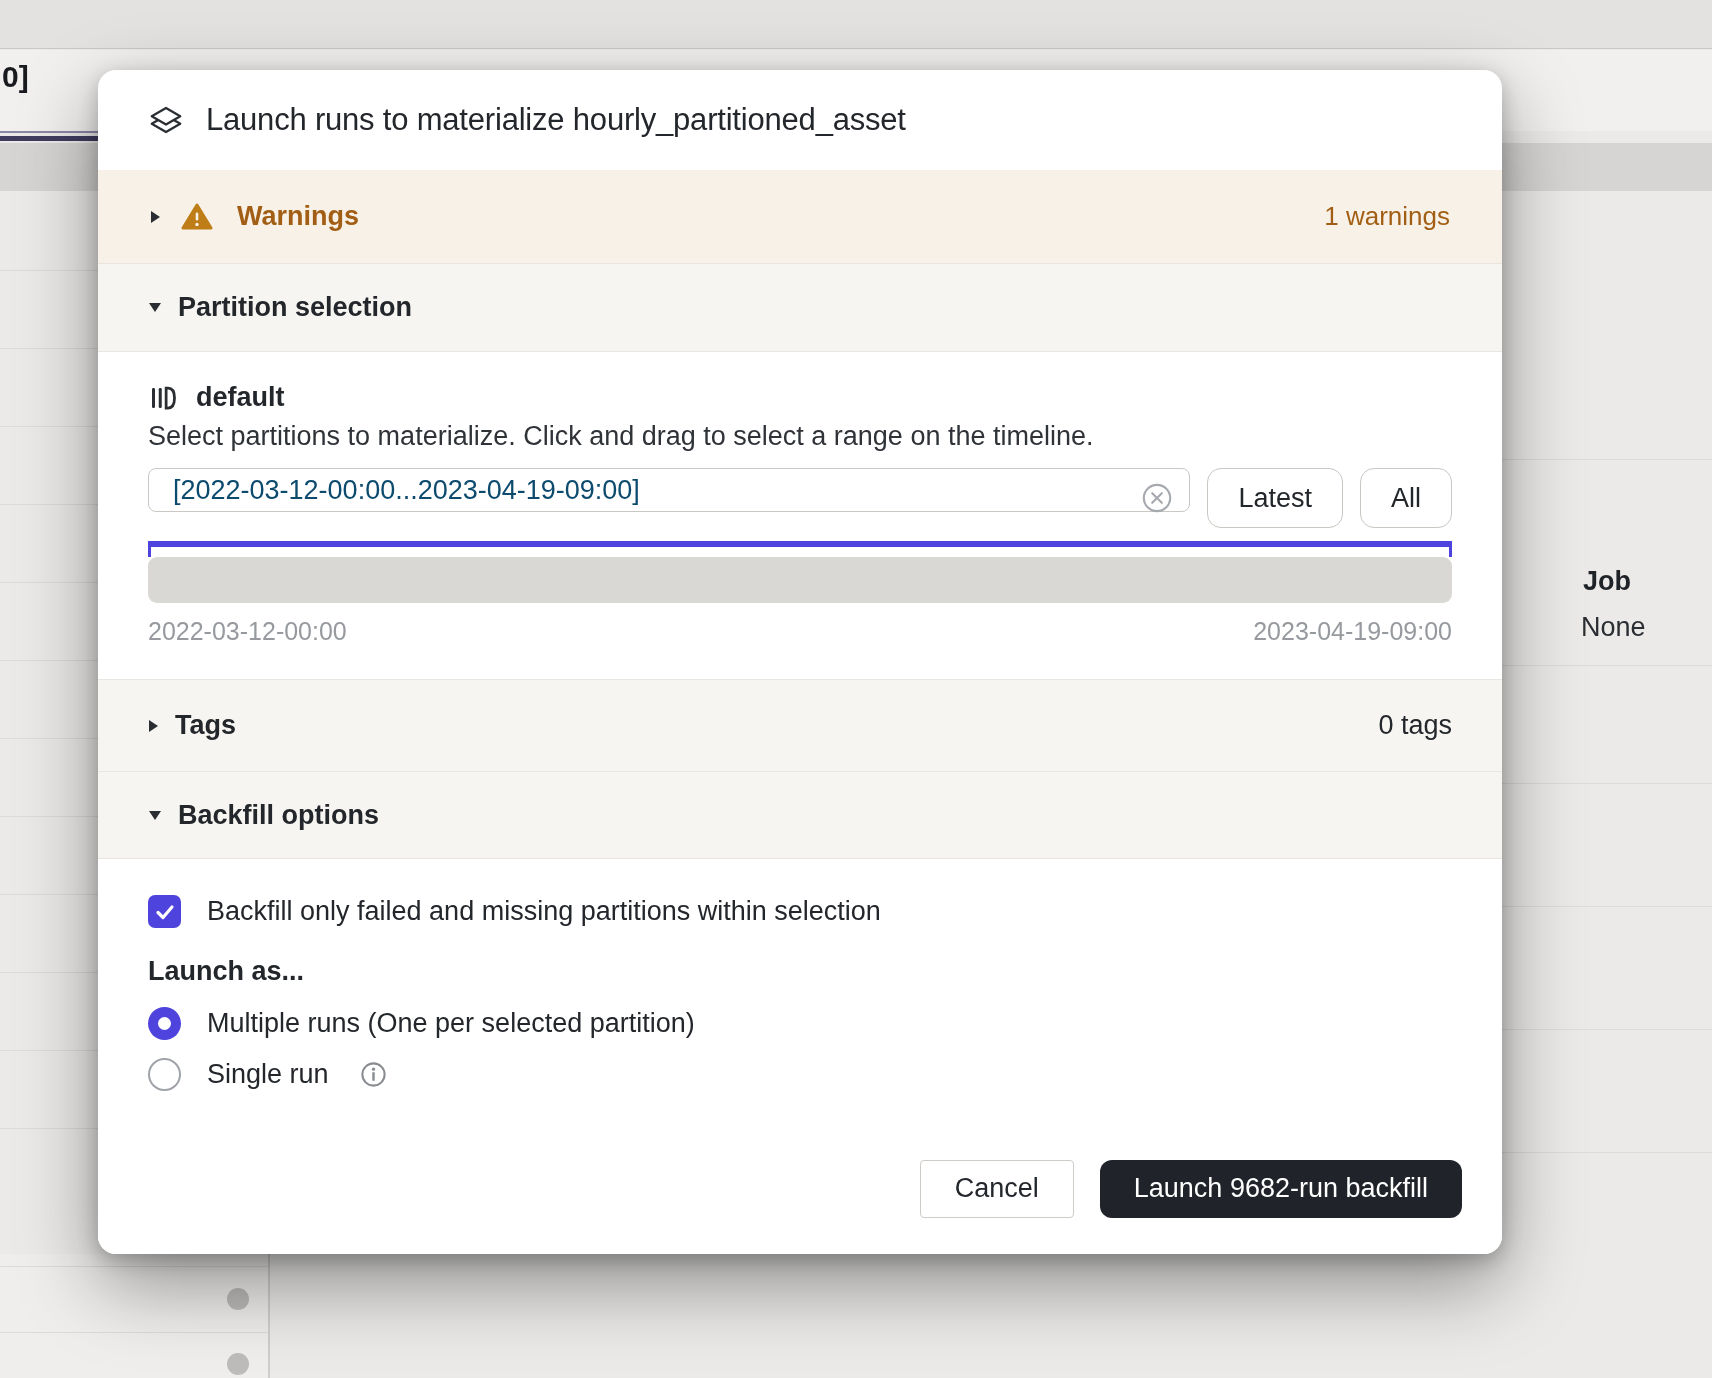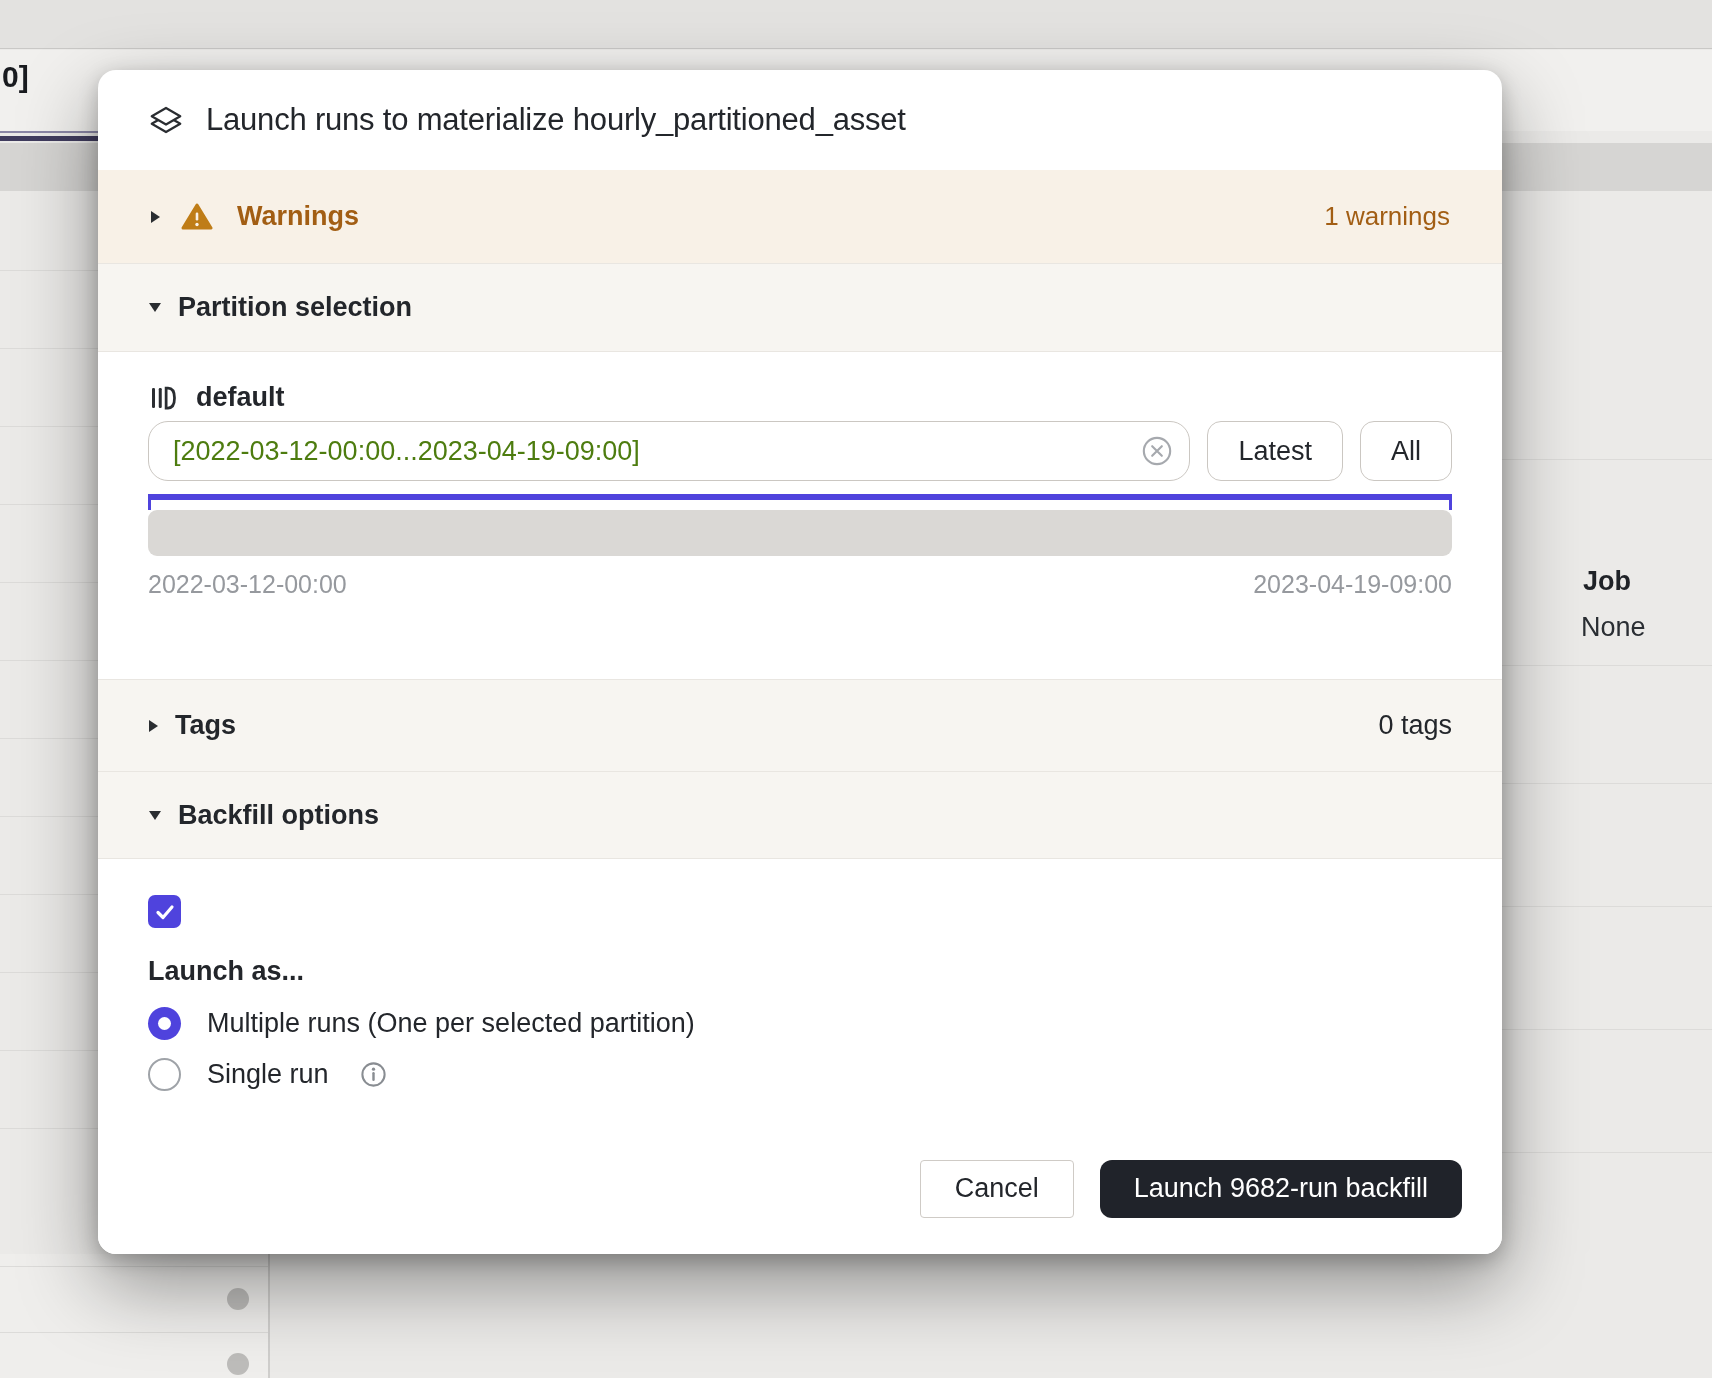--- a/index.html
+++ b/index.html
@@ -53,22 +53,22 @@
   .m-sect-head .sh-count{font-size:27px;font-weight:400;color:#23262B;}
   .m-sect-head.tags{flex:0 0 93px;}
   .m-sect-head.backfill{flex:0 0 87px;border-top:none;text-align:right;}
 
   .partition-body{flex:0 0 327px;padding:30px 50px 0;background:#FFFFFF;}
   .dim-row{display:flex;align-items:center;gap:18px;margin-bottom:8px;}
   .dim-name{font-size:27px;font-weight:700;color:#23262B;}
   .dim-desc{font-size:27px;color:#2F3338;margin-bottom:16px;}
   .input-row{display:flex;gap:17px;margin-bottom:13px;}
   .range-input-wrap{flex:1;position:relative;}
-  .range-input{width:100%;height:60px;border:1.5px solid #CBC7C2;border-radius:20px;background:#fff;
-    font-size:27px;color:#4d7c0f;padding:0 64px 0 24px;font-family:inherit;outline:none;}
+  .range-input{width:100%;height:44px;border:1.5px solid #CBC7C2;border-radius:8px;background:#fff;
+    font-size:27px;color:#0c4a6e;padding:0 64px 0 24px;font-family:inherit;outline:none;}
   .clear-btn{position:absolute;right:16px;top:13px;width:34px;height:34px;border:none;background:transparent;padding:0;cursor:pointer;}
   .btn-outline{height:60px;border:1.5px solid #CBC7C2;border-radius:14px;background:#fff;font-size:27px;
     color:#23262B;padding:0 30px;font-family:inherit;cursor:pointer;}
   .range-line{position:relative;height:6px;background:var(--accent);margin-bottom:10px;}
   .range-line::before,.range-line::after{content:'';position:absolute;top:0;width:3px;height:16px;background:var(--accent);}
   .range-line::before{left:0;} .range-line::after{right:0;}
   .timeline-bar{height:46px;background:var(--timeline-bar);border-radius:9px;margin-bottom:14px;cursor:pointer;}
   .timeline-labels{display:flex;justify-content:space-between;font-size:25px;color:#96999E;gap:30px;}
 
   .backfill-body{flex:0 0 270px;padding:36px 50px 0;background:#fff;}
@@ -173,20 +173,21 @@
     <div class="dim-row">
       <span class="icon">
         <svg width="30" height="30" viewBox="0 0 24 24">
           <rect x="3.2" y="4" width="2.4" height="16" rx="1" fill="#2A2D31"></rect>
           <rect x="8.6" y="4" width="2.4" height="16" rx="1" fill="#2A2D31"></rect>
           <path d="M14.5 4 H16 C19.8 4 21.2 7 21.2 12 C21.2 17 19.8 20 16 20 H14.5 Z" fill="none" stroke="#2A2D31" stroke-width="2.2"></path>
         </svg>
       </span>
       <span class="dim-name">default</span>
     </div>
+    <div class="dim-desc">Select partitions to materialize. Click and drag to select a range on the timeline.</div>
 
     <div class="input-row">
       <div class="range-input-wrap">
         <input class="range-input" type="text" value="[2022-03-12-00:00...2023-04-19-09:00]" style="">
         <button class="clear-btn">
           <span class="icon">
             <svg width="34" height="34" viewBox="0 0 24 24">
               <circle cx="12" cy="12" r="9.3" fill="none" stroke="#A6A9AE" stroke-width="1.5"></circle>
               <path d="M8.6 8.6 L15.4 15.4 M15.4 8.6 L8.6 15.4" stroke="#A6A9AE" stroke-width="1.5" stroke-linecap="round"></path>
             </svg>
@@ -225,20 +226,21 @@
     <span class="sh-label">Backfill options</span>
   </div>
 
   <div class="backfill-body">
     <div class="check-row">
       <span class="checkbox">
         <svg width="24" height="24" viewBox="0 0 24 24">
           <path d="M5 12.5 L10 17.5 L19 7" fill="none" stroke="#fff" stroke-width="3.2" stroke-linecap="round" stroke-linejoin="round"></path>
         </svg>
       </span>
+      <span class="check-label">Backfill only failed and missing partitions within selection</span>
     </div>
 
     <div class="launch-as">Launch as...</div>
 
     <div class="radio-row">
       <span class="radio checked"></span>
       <span class="radio-label">Multiple runs (One per selected partition)</span>
     </div>
 
     <div class="radio-row">

